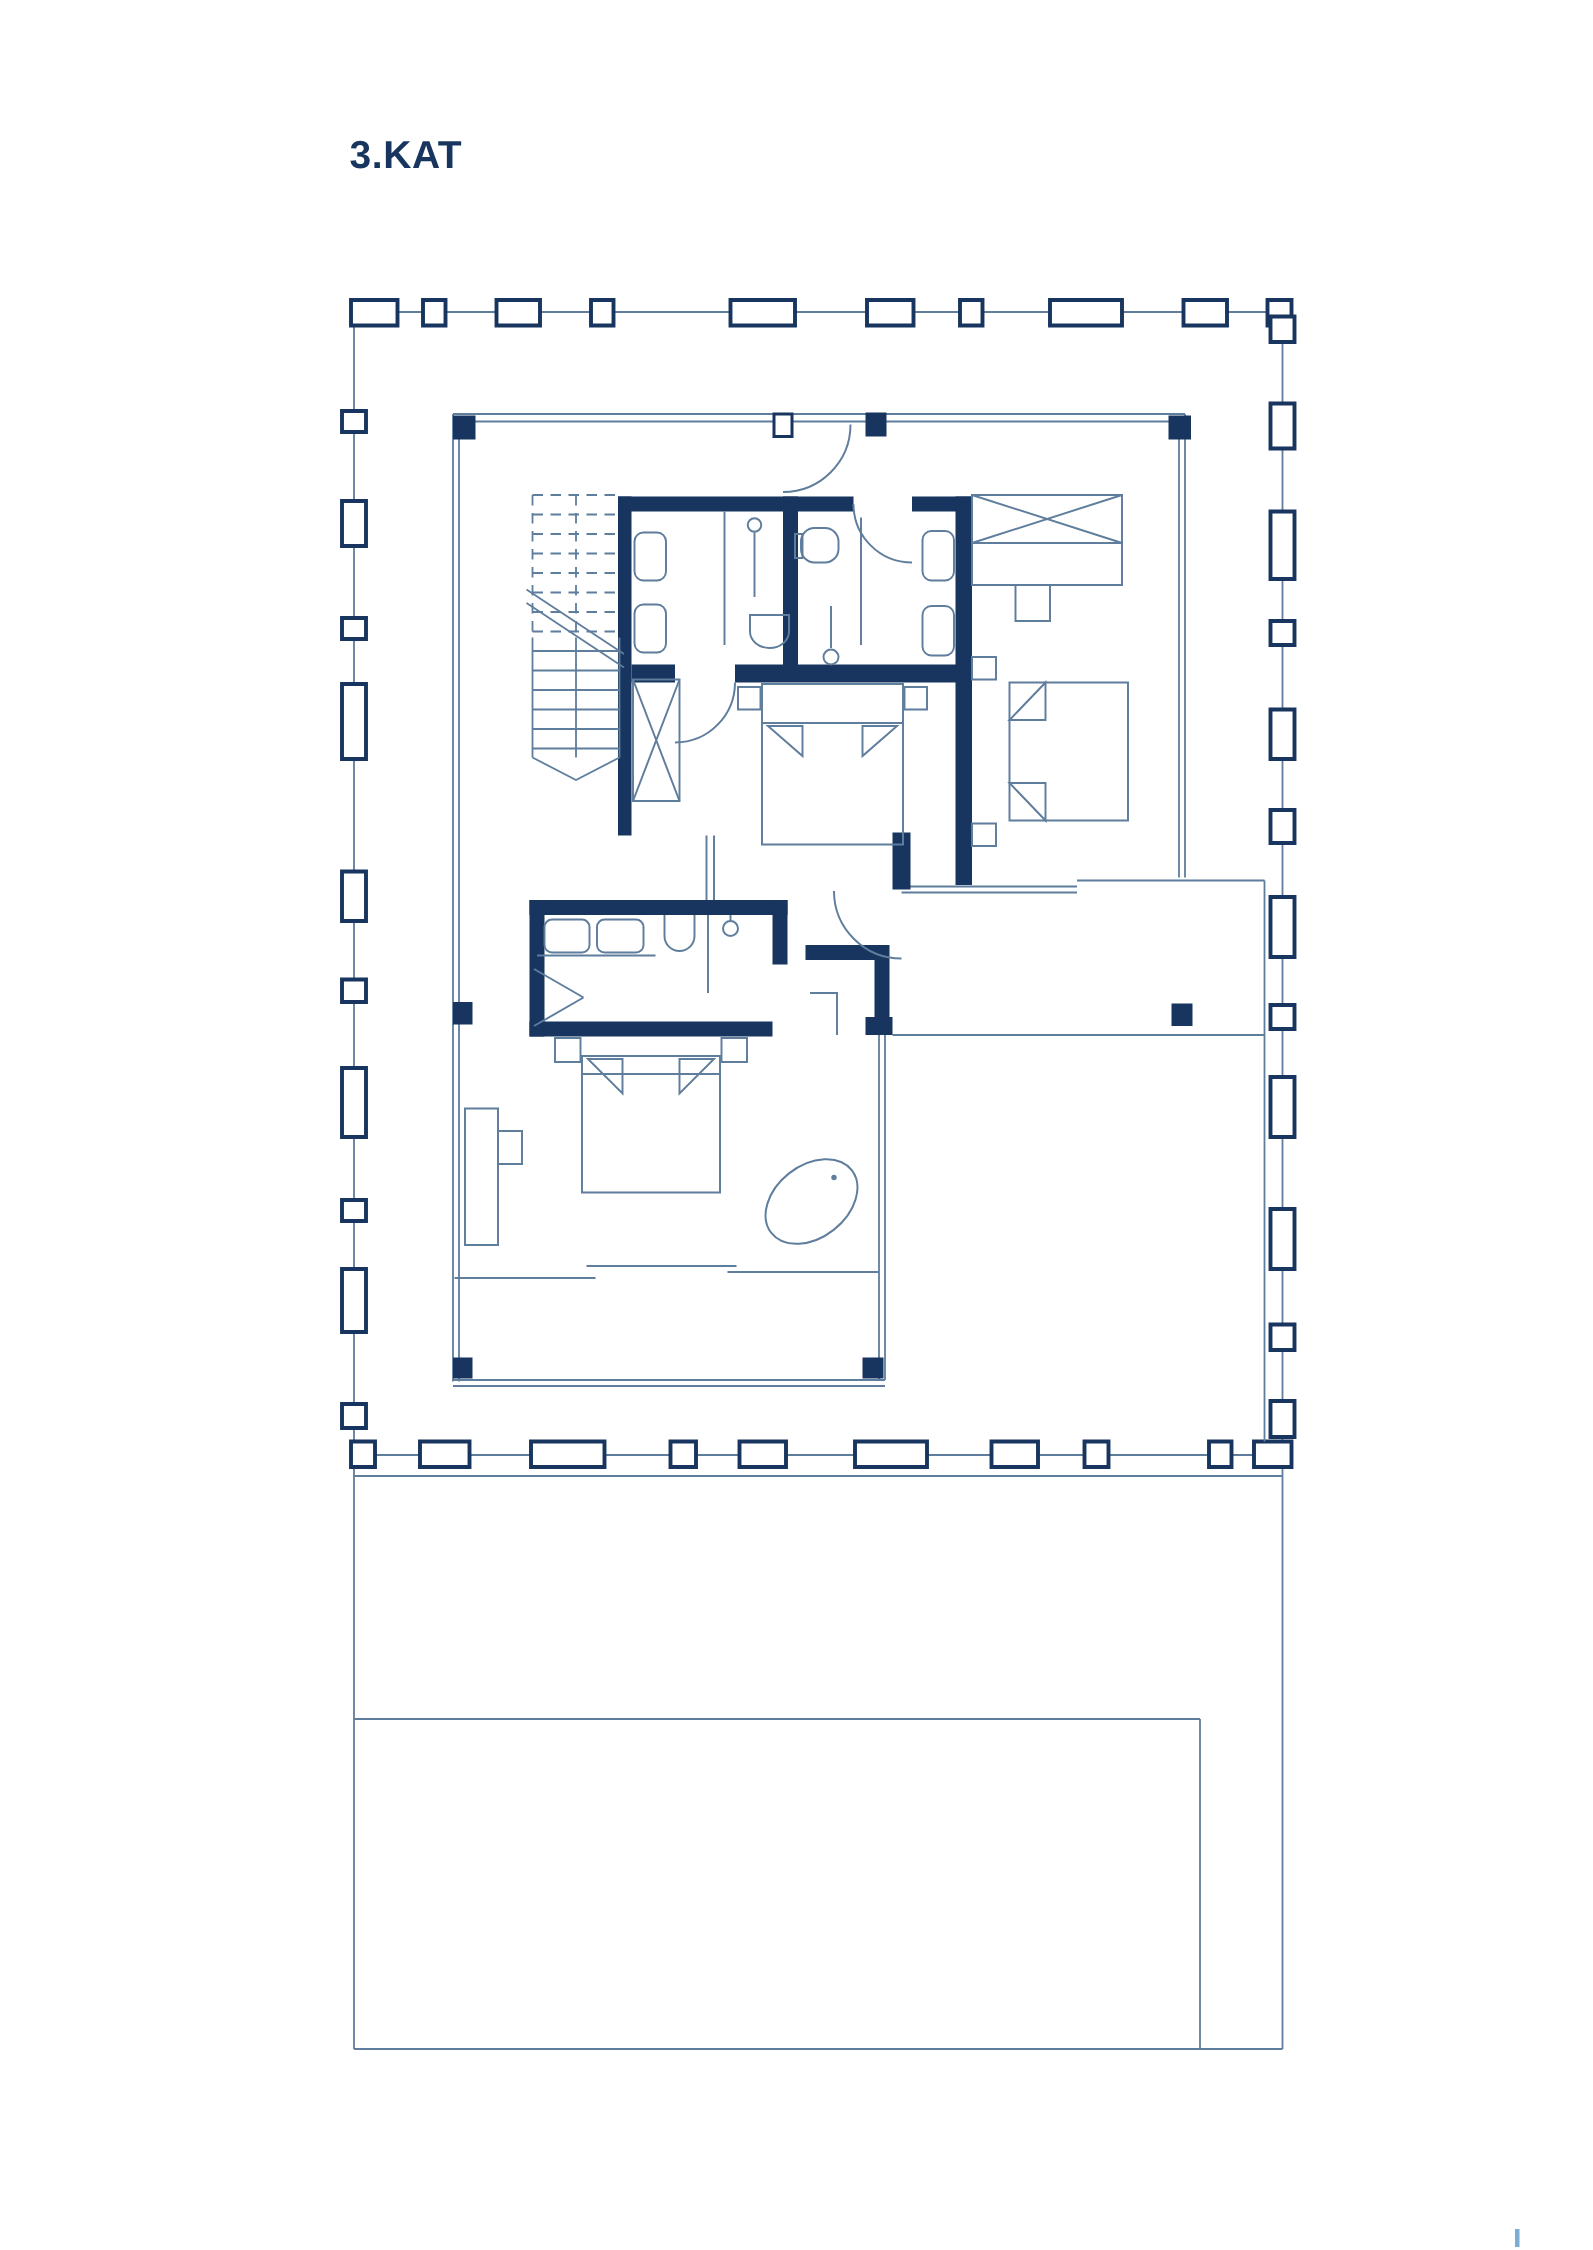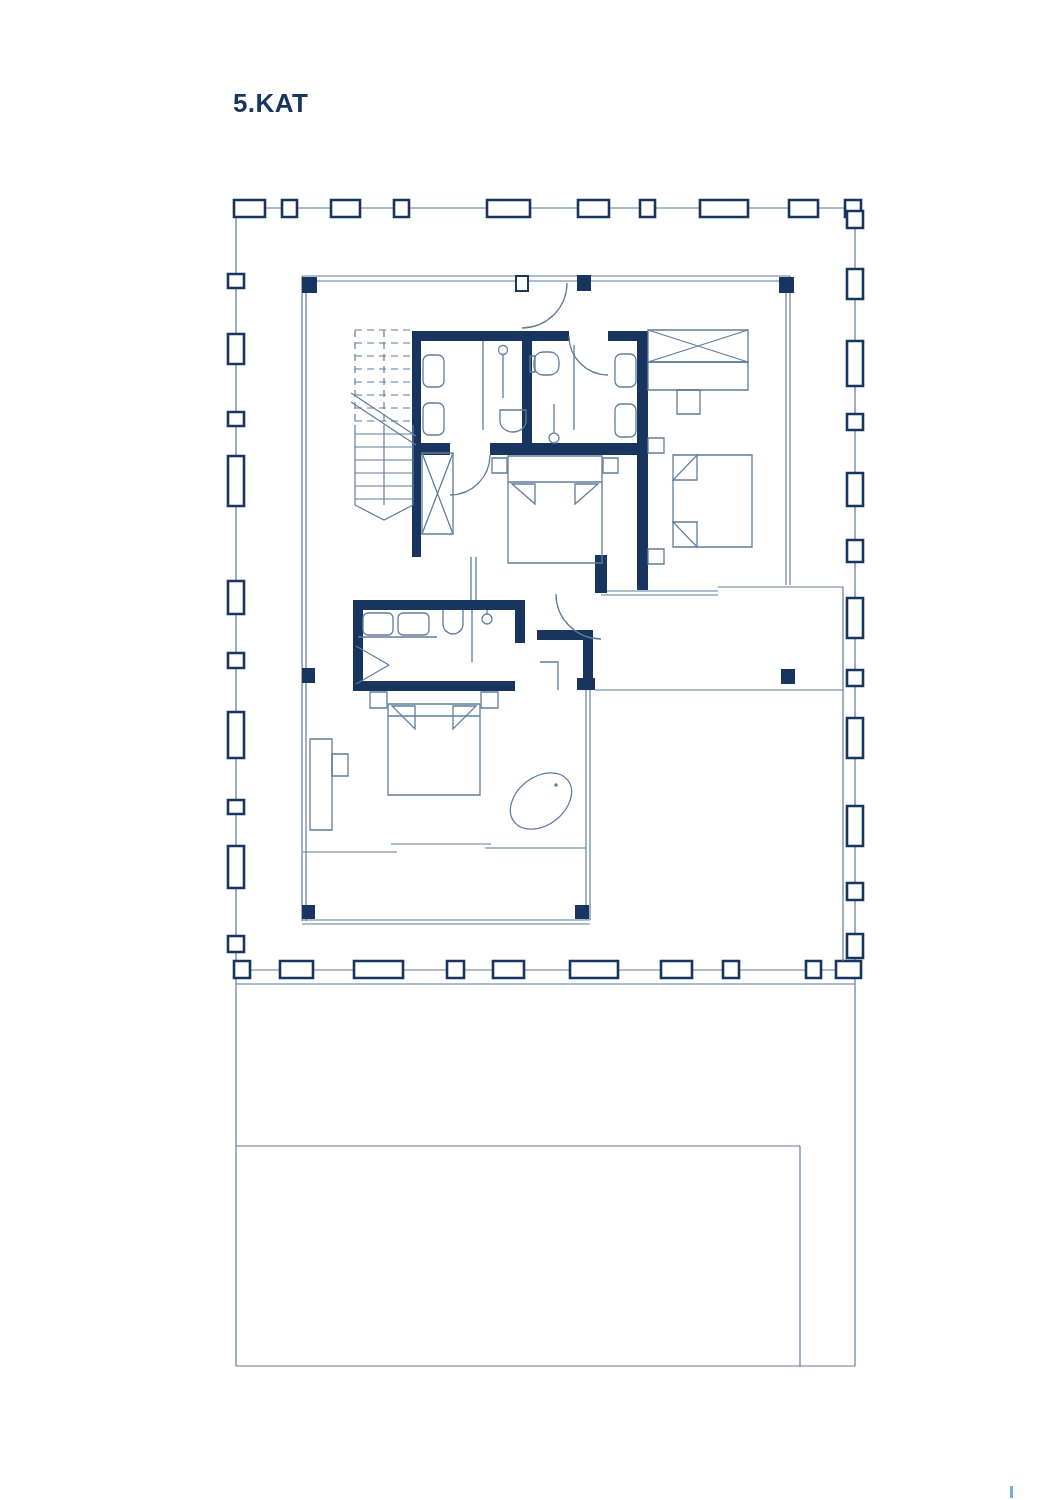--- a/index.html
+++ b/index.html
@@ -27,21 +27,21 @@
   .corner-mark{
     position:absolute;left:1010px;top:1486px;width:3px;height:12px;
     background:var(--mark,#7badd6);
   }
 </style>
 </head>
 <body>
 
 <div class="page">
 
-  <div class="title">5.KAT</div>
+  <div class="title">3.KAT</div>
 
   <svg width="1062" height="1500" viewBox="0 0 1062 1500">
 
     <g>
       <rect class="ln" x="236" y="208" width="619" height="762"></rect>
       <path class="ln" d="M236,984 H855"></path>
     </g>
 
     <g>
       <path class="ln" d="M236,970 V1366"></path>

